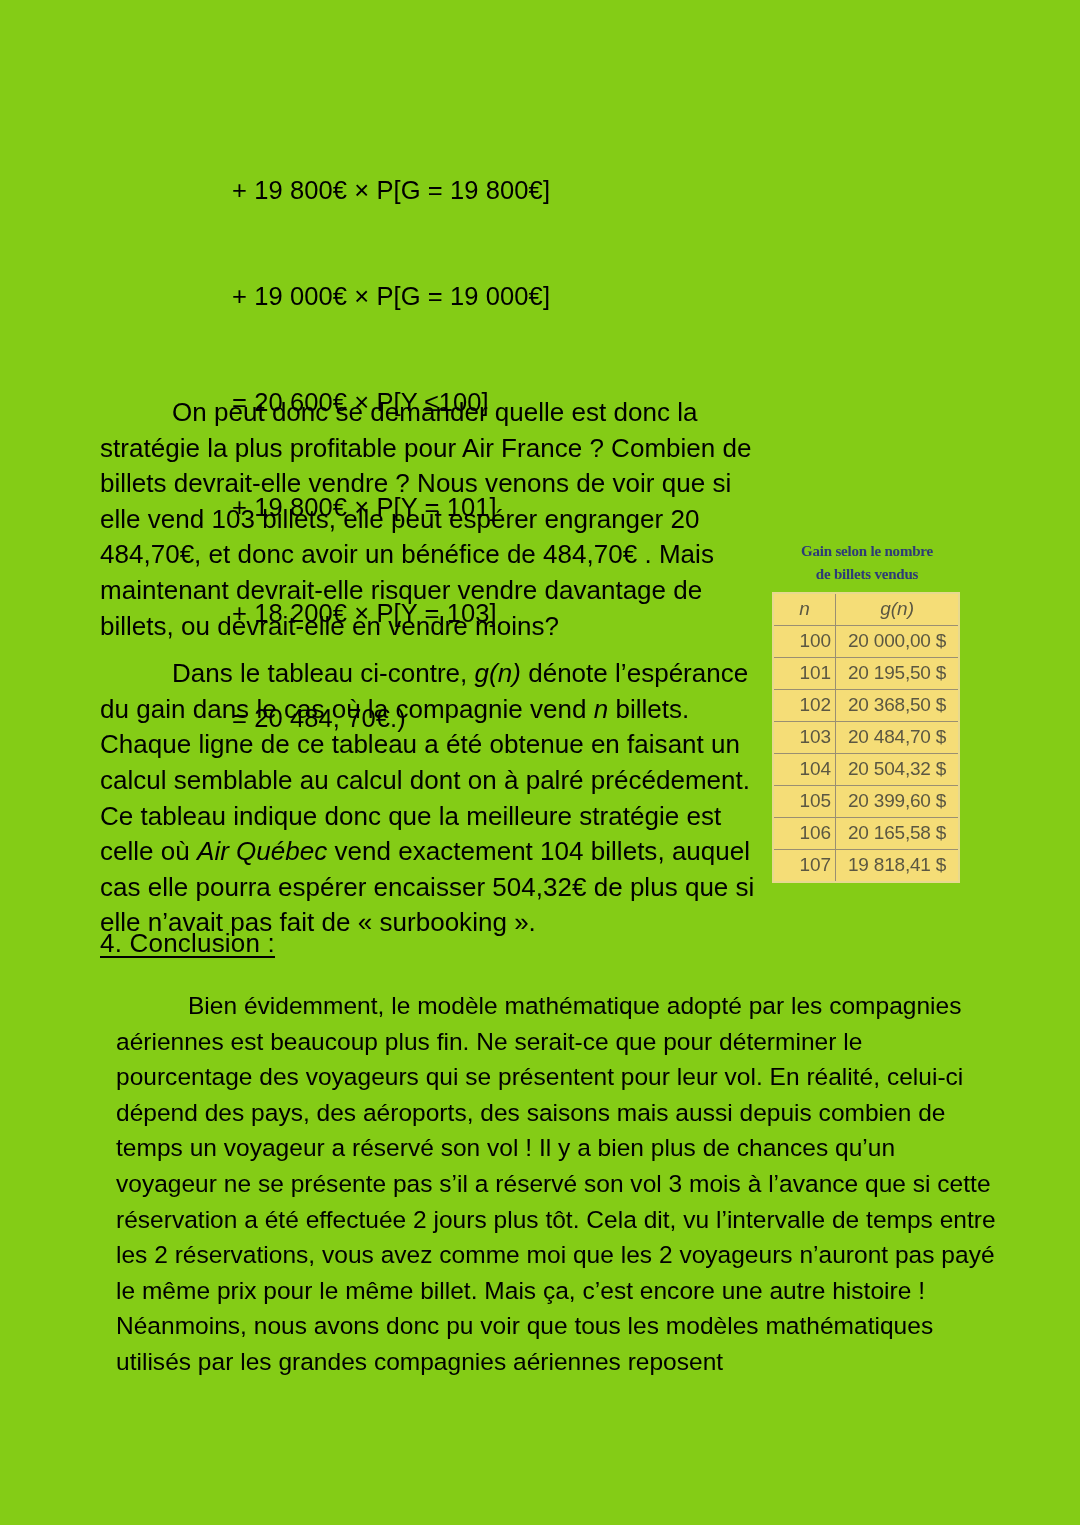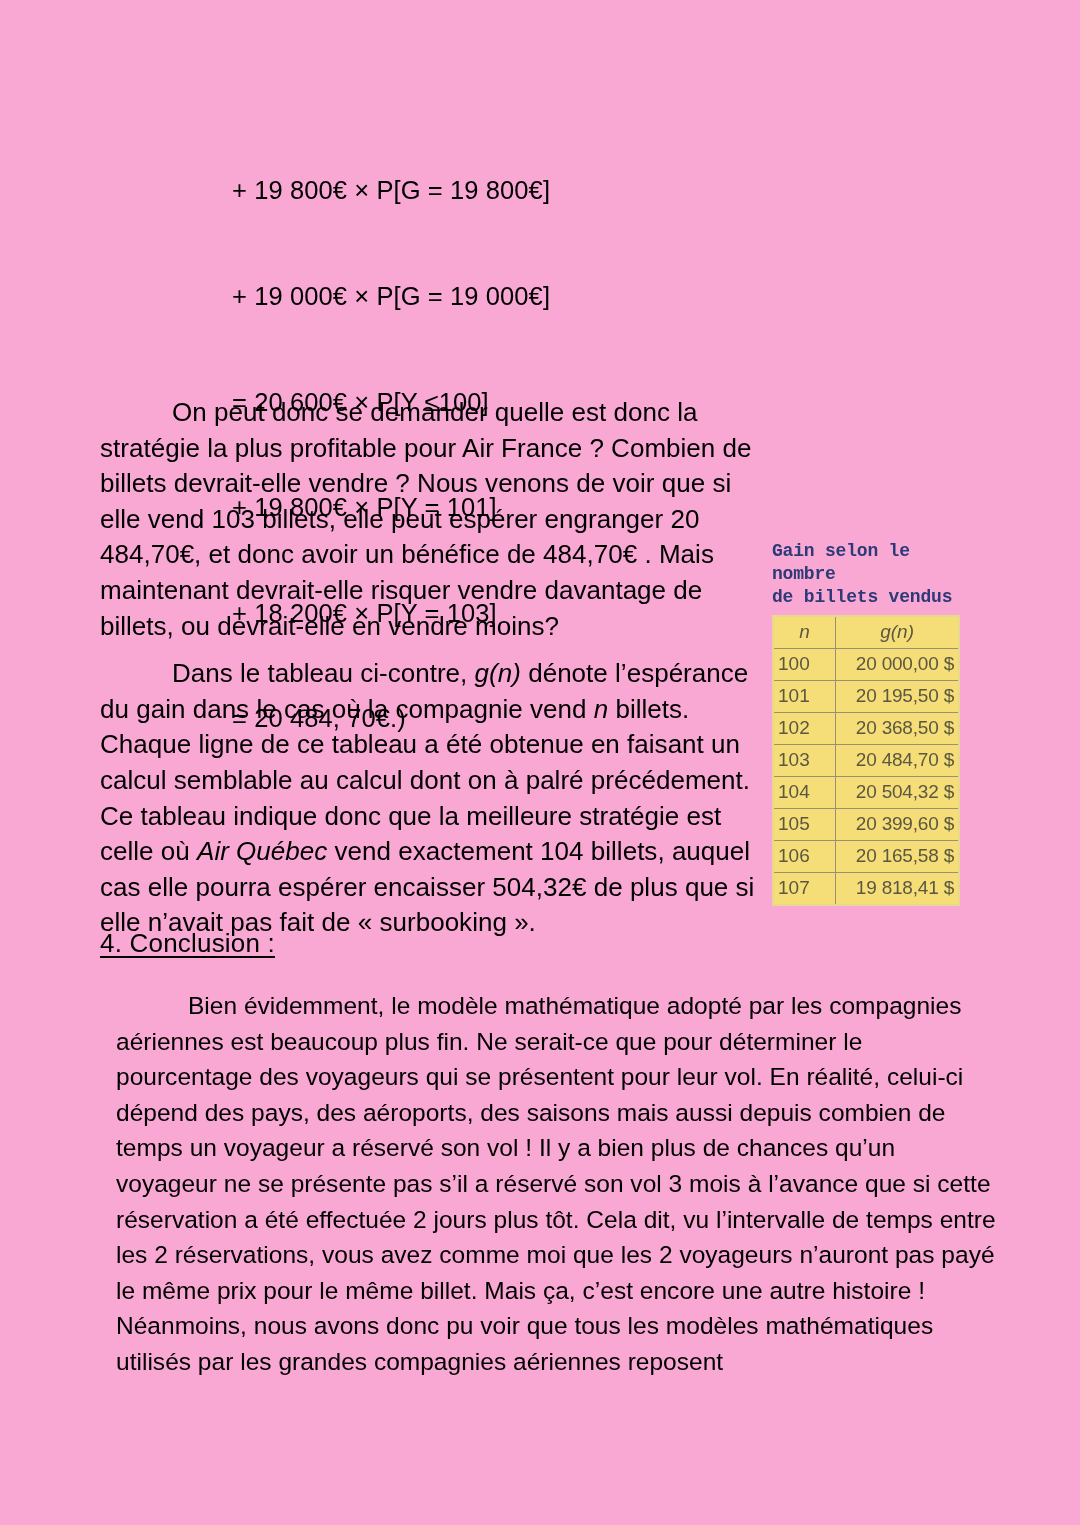--- a/index.html
+++ b/index.html
@@ -14,21 +14,21 @@
     font-family: "Liberation Sans", sans-serif;
     color: #000000;
     overflow: hidden;
   }
 
   .page {
     position: absolute;
     left: 0; top: 0;
     width: 1080px;
     height: 1525px;
-    background: #f9a8d4;
+    background: #84cc16;
   }
 
   
   .equations {
     position: absolute;
     left: 232px;
     top: 103px;
     font-size: 25.5px;
     line-height: 35.2px;
     white-space: pre;
@@ -60,25 +60,25 @@
   .figure {
     float: right;
     width: 190px;
     margin: 0;
     margin-top: 145px;
     margin-left: 2px;
     shape-margin: 0;
   }
 
   .figure-caption {
-    font-family: Liberation Mono, monospace;
-    font-size: 18px;
+    font-family: Liberation Serif, serif;
+    font-size: 15px;
     line-height: 23px;
     color: #2d3a78;
-    text-align: left;
+    text-align: center;
     font-weight: 700;
     margin: 0 0 6px 0;
     letter-spacing: -0.2px;
   }
 
   .gain-table {
     border-collapse: collapse;
     width: 188px;
     background: #f5dd77;
     border: 2px solid #e8d98f;
@@ -94,22 +94,22 @@
     text-align: center;
     font-weight: 400;
     white-space: nowrap;
   }
   .gain-table th {
     font-style: italic;
     font-size: 19px;
   }
   .gain-table .col-n { width: 62px; }
   .gain-table .col-g { width: 122px; }
-  .gain-table td.cell-n { text-align: left; }
-  .gain-table td.cell-g { text-align: right; letter-spacing: -0.2px; }
+  .gain-table td.cell-n { text-align: right; }
+  .gain-table td.cell-g { text-align: center; letter-spacing: -0.2px; }
 
   
   .section-heading {
     position: absolute;
     left: 100px;
     top: 925px;
     font-size: 26px;
     line-height: 36px;
     text-decoration: underline;
     text-underline-offset: 4px;

